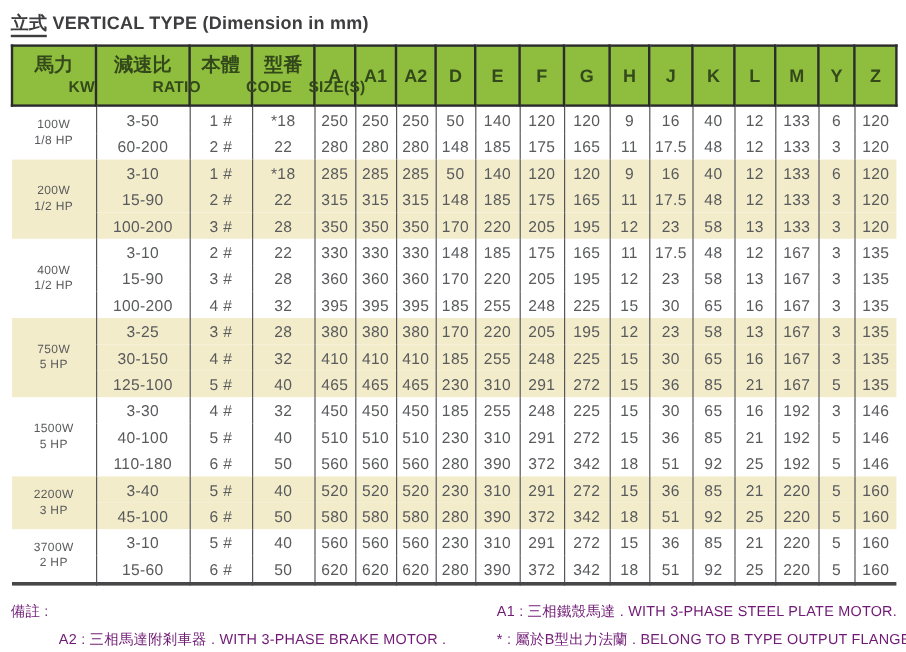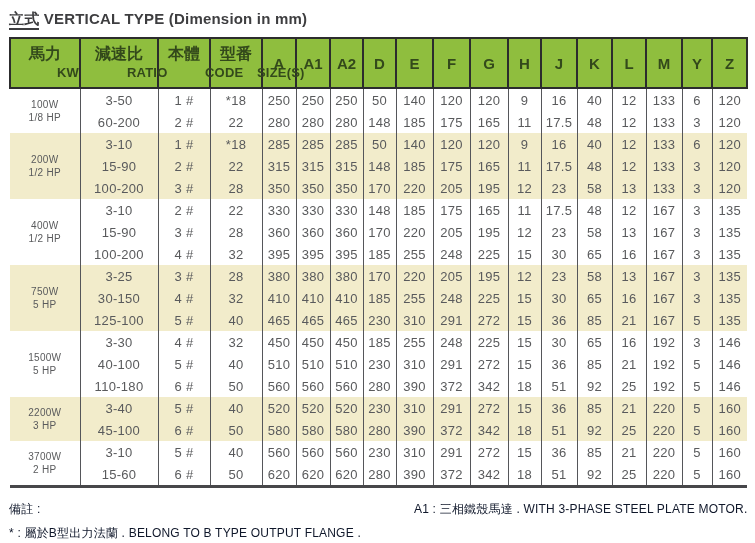--- a/index.html
+++ b/index.html
@@ -13,21 +13,21 @@
   thead th{background:#8FBE3E;border:2px solid #2c2c2d;color:#33491b;height:48px;padding:0;text-align:center;vertical-align:middle;font-weight:bold;font-size:15px;}
   thead th .hzh{font-size:16px;line-height:1.25;font-family:Liberation Mono, monospace;}
   thead th .hen{font-size:13px;line-height:1.2;letter-spacing:.2px;padding-left:46px;}
   tbody td{border-left:1.5px solid #55565a;border-right:1.5px solid #55565a;height:22px;padding:0;text-align:center;vertical-align:middle;font-size:13px;color:#595a5c;letter-spacing:.3px;}
   tbody td.power{border-left:none;font-size:10px;}
   tbody td.power div{line-height:1.3;}
   tbody td:last-child{border-right:none;}
   tbody tr.shaded td{background:#F2ECCB;}
   tbody td.ratio{font-size:13px;}
 
-  .notes{position:absolute;left:9px;top:501px;width:740px;font-size:12px;color:#0f172a;letter-spacing:.2px;}
+  .notes{position:absolute;left:9px;top:501px;width:740px;font-size:12px;color:#701a75;letter-spacing:.2px;}
   .notes-grid{display:grid;grid-template-columns:405px auto;row-gap:7px;}
   .note{display:flex;white-space:nowrap;}
   .note-prefix{display:inline-block;width:40px;flex:0 0 40px;}
 </style>
 </head>
 <body>
 
 <div class="page">
 
   <div class="title">
@@ -465,18 +465,22 @@
 
   <div class="notes">
     <div class="notes-grid">
       <div class="note">
         <span class="note-prefix">備註 : </span>
       </div>
       <div class="note">
         <span>A1 : 三相鐵殼馬達 . WITH 3-PHASE STEEL PLATE MOTOR.</span>
       </div>
       <div class="note">
+        <span class="note-prefix"></span>
+        <span>A2 : 三相馬達附剎車器 . WITH 3-PHASE BRAKE MOTOR .</span>
+      </div>
+      <div class="note">
         <span>*  : 屬於B型出力法蘭 . BELONG TO  B  TYPE OUTPUT FLANGE .</span>
       </div>
     </div>
   </div>
 
 </div>
 
 </body></html>

